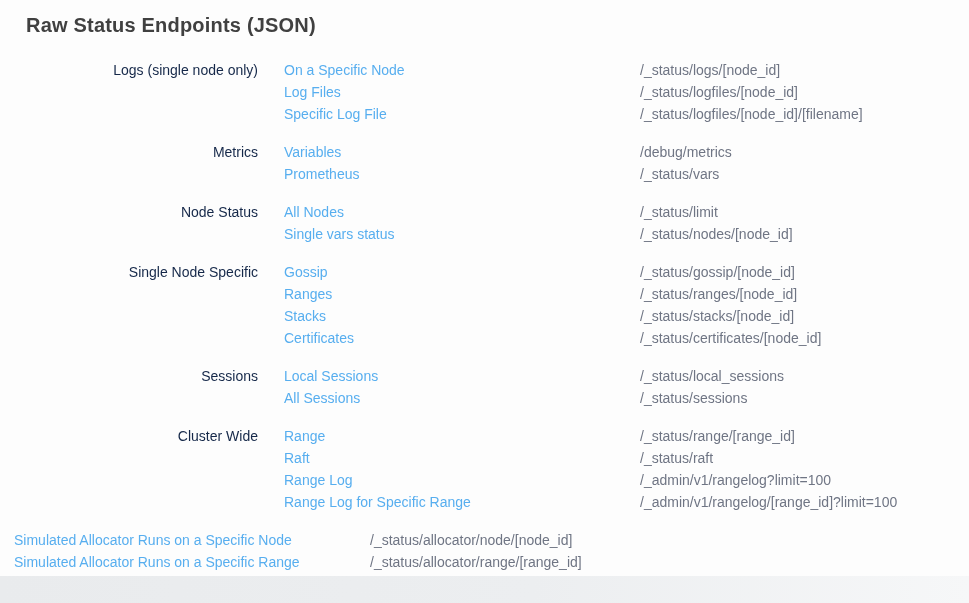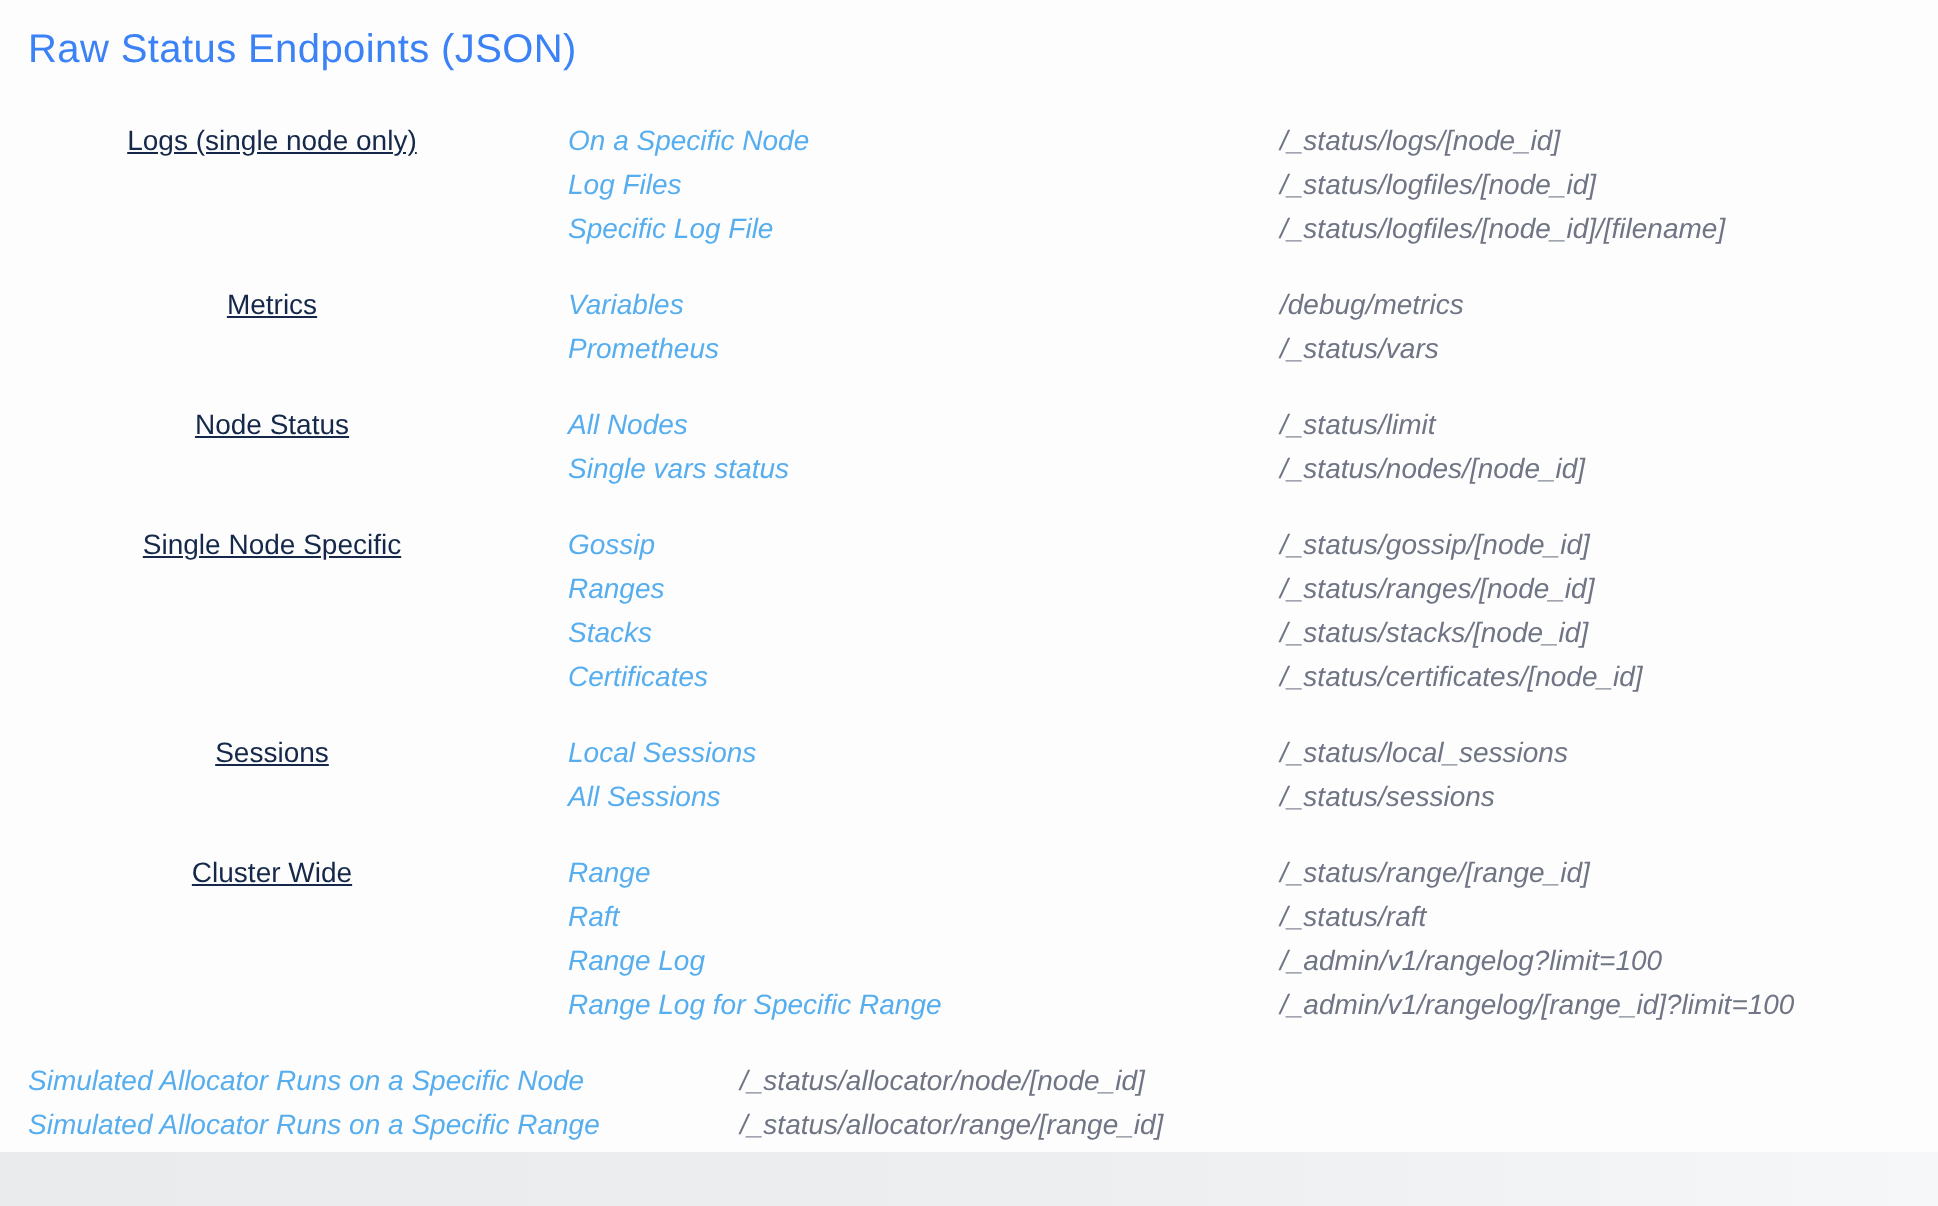--- a/index.html
+++ b/index.html
@@ -7,39 +7,38 @@
     width: 969px;
     height: 603px;
     position: relative;
     background: #fdfdfd;
     font-family: "Liberation Sans", sans-serif;
     overflow: hidden;
   }
   .content { padding: 13px 0 0 14px; }
   .page-title {
     font-size: 20px;
-    font-weight: 400;
-    color: #3b82f6;
-    margin: 0 0 22px 0;
+    font-weight: 700;
+    color: #404040;
+    margin: 0 0 22px 12px;
     letter-spacing: 0.2px;
     line-height: 24px;
   }
   .section { display: flex; margin-bottom: 16px; }
   .cat {
     flex: none;
     width: 244px;
     margin-right: 26px;
-    text-align: center;
+    text-align: right;
     font-size: 14px;
     line-height: 22px;
     color: #152849;
     font-weight: 400;
-    text-decoration: underline;
   }
-  .rows { flex: 1; font-style: italic; }
+  .rows { flex: 1; }
   .row { display: flex; line-height: 22px; font-size: 14px; }
   .link {
     flex: none;
     width: 356px;
     color: #57aeef;
     text-decoration: none;
     cursor: pointer;
   }
   .path { color: #6f7584; text-align: center; }
   .footer-band {

